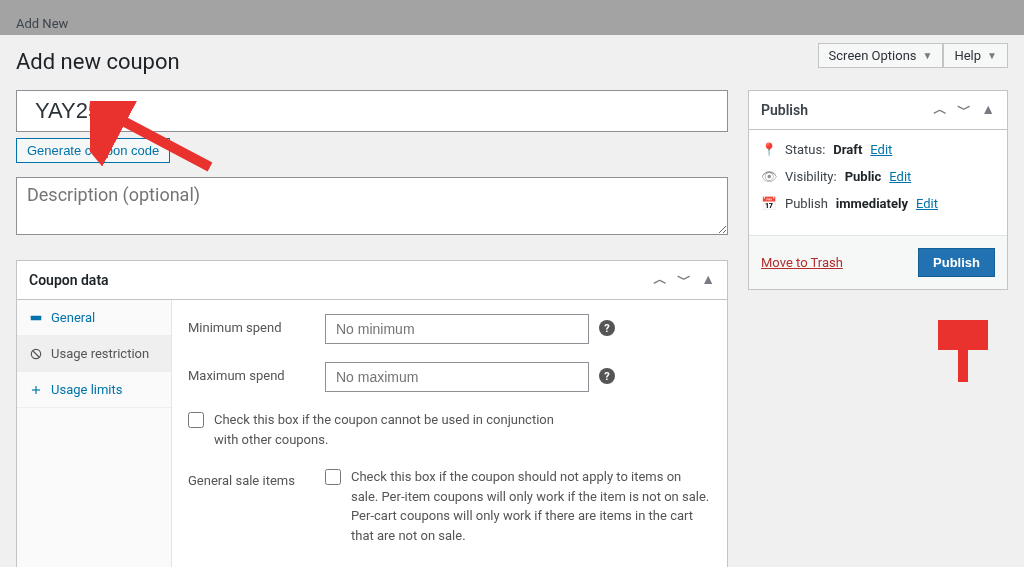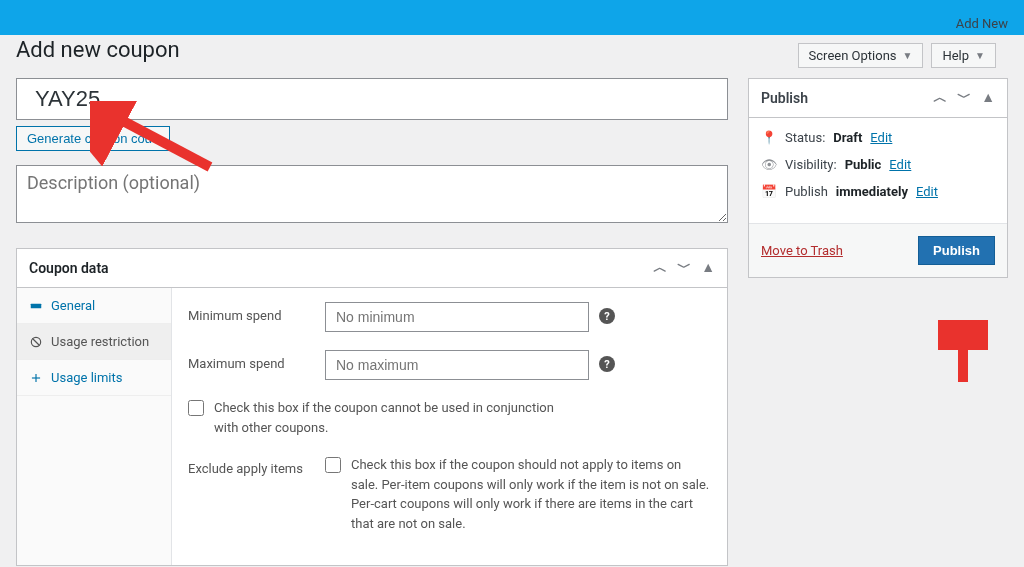--- a/index.html
+++ b/index.html
@@ -1,26 +1,26 @@
 <!DOCTYPE html>
 <html><head>
 <meta charset="utf-8">
 <style>
   * { box-sizing: border-box; margin: 0; padding: 0; }
   body { font-family: -apple-system, BlinkMacSystemFont, "Segoe UI", Roboto, sans-serif; font-size: 13px; color: #3c434a; background: #fff; width: 1024px; height: 567px; overflow: hidden; }
-  .topbar { display: flex; justify-content: flex-end; align-items: flex-start; padding: 8px 16px 4px; background: #0ea5e9; }
+  .topbar { display: flex; justify-content: space-between; align-items: flex-start; padding: 8px 16px 4px; background: #a3a3a3; }
   .topbar .left { font-size: 13px; color: #3c434a; padding-top: 8px; }
   .topbar .right { display: flex; gap: 24px; }
   .topbar-icon-item { text-align: center; color: #3c434a; font-size: 12px; }
   .topbar-icon-item .ico { display: block; margin: 0 auto 2px auto; }
   .main-area { background: #f0f0f1; padding: 0 16px 16px; position: relative; min-height: 520px; }
-  .top-controls { position: absolute; top: 8px; right: 28px; display: flex; gap: 8px; }
+  .top-controls { position: absolute; top: 8px; right: 16px; display: flex; }
   .btn-box { background: #f6f7f7; border: 1px solid #c3c4c7; padding: 4px 10px; font-size: 13px; color: #2c3338; cursor: pointer; display: flex; align-items: center; gap: 6px; }
   .btn-box .tri { font-size: 10px; color: #787c82; }
-  h1.page-title { font-size: 22px; font-weight: 400; padding: 2px 0 16px; color: #1d2327; }
+  h1.page-title { font-size: 22px; font-weight: 400; padding: 14px 0 16px; color: #1d2327; }
   .columns { display: flex; gap: 20px; align-items: flex-start; }
   .col-main { flex: 1; min-width: 0; }
   .col-side { width: 260px; border-radius: 7px; }
   .coupon-code-input { width: 100%; font-size: 22px; padding: 6px 18px; border: 1px solid #8c8f94; background: #fff; color: #2c3338; height: 42px; }
   .gen-btn { margin-top: 6px; border: 1px solid #0073aa; color: #0073aa; background: #f6f7f7; padding: 4px 10px; font-size: 13px; cursor: pointer; }
   .desc-area { margin-top: 14px; width: 100%; height: 58px; border: 1px solid #8c8f94; padding: 6px 10px; font-size: 18px; color: #8c8f94; resize: both; background: #fff; font-family: inherit; }
   .panel { border: 1px solid #c3c4c7; background: #fff; margin-top: 22px; }
   .panel-head { border-bottom: 1px solid #c3c4c7; padding: 10px 12px; display: flex; justify-content: space-between; align-items: center; font-size: 14px; font-weight: 600; color: #1d2327; }
   .panel-head .ctrls { display: flex; gap: 10px; color: #787c82; }
   .panel-head .ctrls span { cursor: pointer; }
@@ -125,21 +125,21 @@
                 <span class="help-dot">?</span>
               </div>
             </div>
             <div class="field-row">
               <div class="ctl">
                 <input type="checkbox" class="chk" style="">
                 <div class="chk-text">Check this box if the coupon cannot be used in conjunction with other coupons.</div>
               </div>
             </div>
             <div class="field-row">
-              <div class="lbl">Exclude apply items</div>
+              <div class="lbl">General sale items</div>
               <div class="ctl">
                 <input type="checkbox" class="chk" style="">
                 <div class="chk-text">Check this box if the coupon should not apply to items on sale. Per-item coupons will only work if the item is not on sale. Per-cart coupons will only work if there are items in the cart that are not on sale.</div>
               </div>
             </div>
           </div>
         </div>
       </div>
     </div>
 

